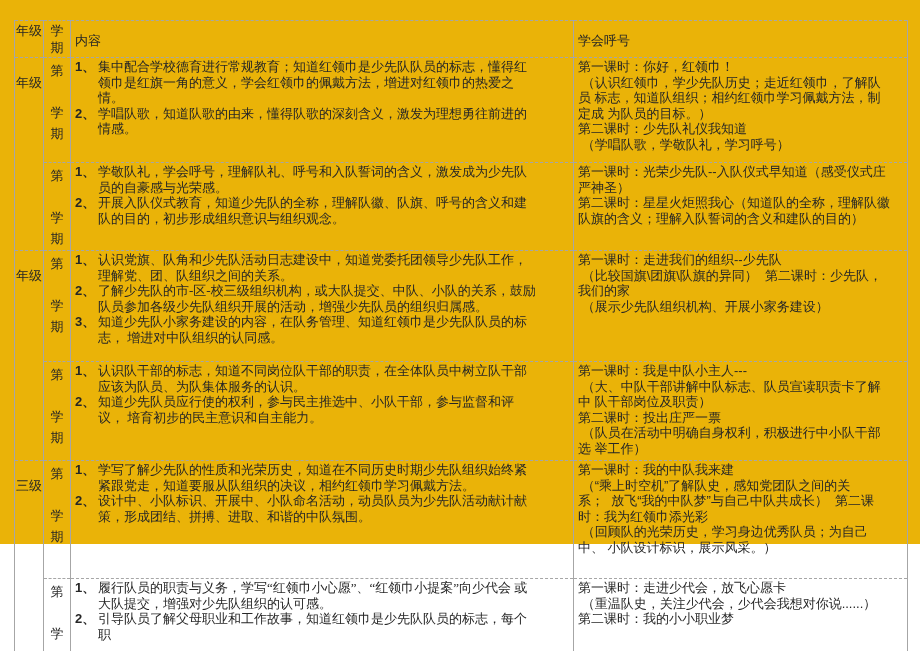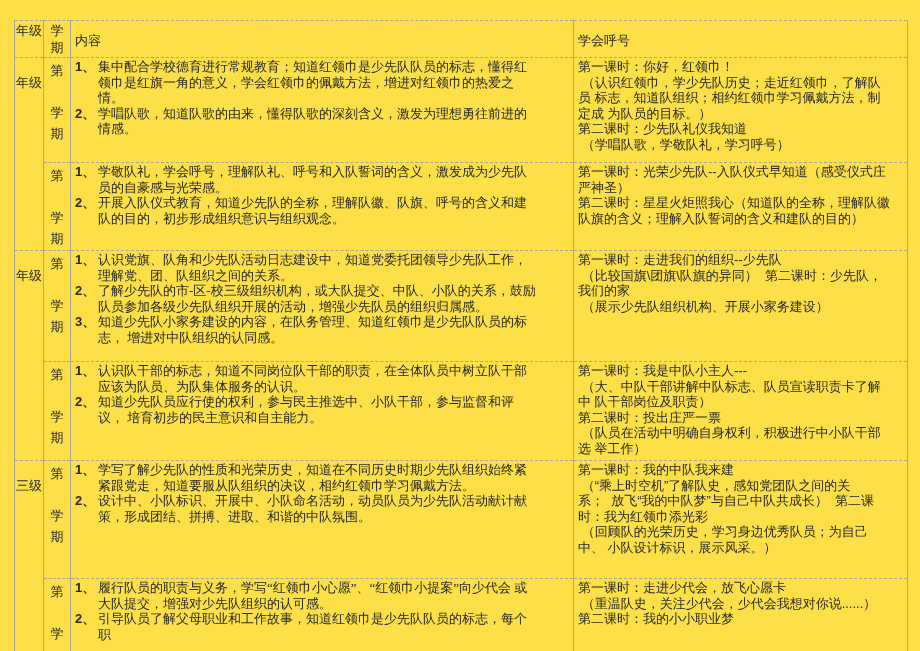--- a/index.html
+++ b/index.html
@@ -1,21 +1,21 @@
 <!DOCTYPE html>
 <html><head>
 <meta charset="utf-8">
 <style>
   html,body{margin:0;padding:0;}
   body{
     width:920px;height:651px;overflow:hidden;background:#ffffff;
     font-family:"Liberation Sans","DejaVu Sans",sans-serif;
     color:#262626;
   }
-  .page{position:relative;width:920px;height:651px;background:#fde047;}
+  .page{position:relative;width:920px;height:544px;background:#eab308;}
   table.doc{
     position:absolute;left:14px;top:20px;width:893px;
     border-collapse:collapse;table-layout:fixed;
     font-size:13px;line-height:15.5px;
   }
   td{
     vertical-align:top;text-align:left;
     border-left:1px solid #a6a6a6;border-right:1px solid #a6a6a6;
     border-top:1px dashed #a6a6a6;border-bottom:1px dashed #a6a6a6;
     padding:1px 3px 1px 4px;

